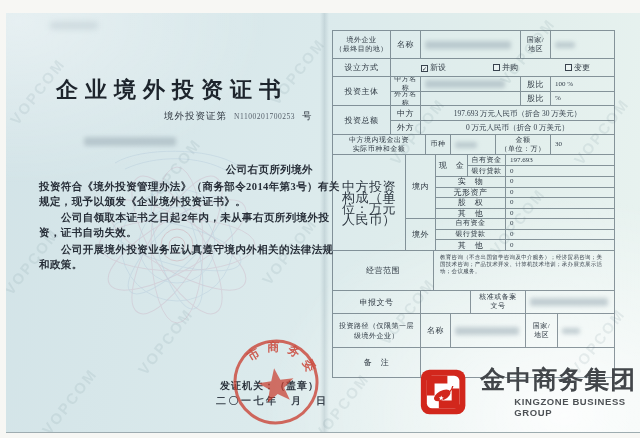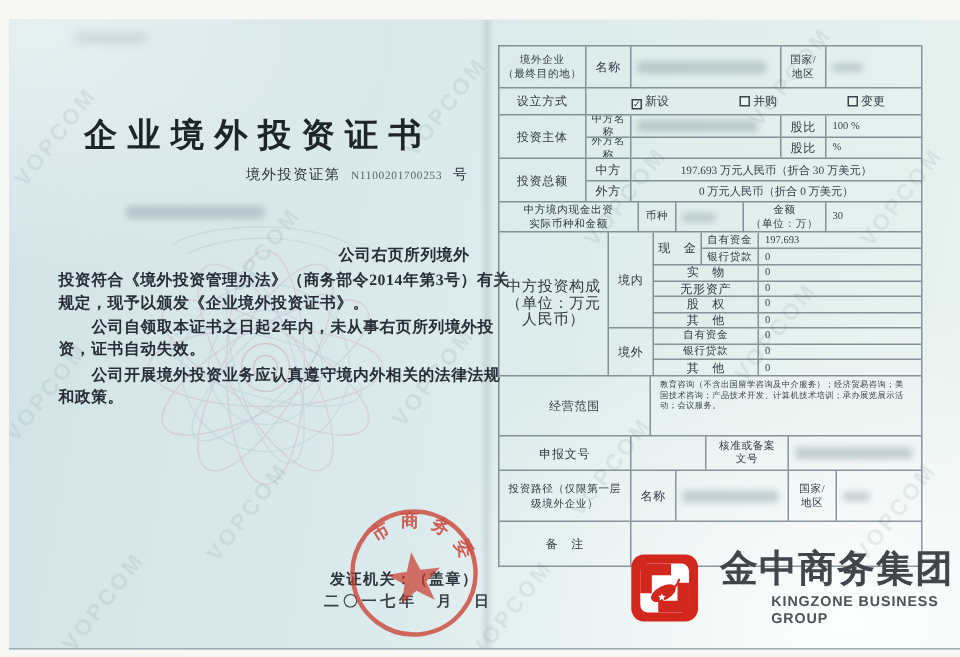--- a/index.html
+++ b/index.html
@@ -230,21 +230,21 @@
           <span class="rd" style="width:22px;height:6px"></span>
         </div>
       <div class="td lab two" style="width:55px;font-size:7px">
         <span>金额</span>
         <span>（单位：万）</span>
       </div>
       <div class="td val left flex1">30</div>
     </div>
 
     <div class="tr" style="flex:0 0 96px">
-      <div class="td lab" style="width:73px;font-size:10px;line-height:11px;padding:2px 4px">中方投资构成（单位：万元人民币）</div>
+      <div class="td lab" style="width:73px;font-size:13px;line-height:11px;padding:2px 4px">中方投资构成（单位：万元人民币）</div>
       <div class="td group flex1">
 
         <div class="tr" style="flex:0 0 64px">
           <div class="td lab" style="width:30px">境内</div>
           <div class="td group flex1">
             <div class="tr" style="flex:0 0 22px">
               <div class="td lab" style="width:32px">现　金</div>
               <div class="td group flex1">
                 <div class="tr" style="flex:1">
                   <div class="td lab" style="width:38px;font-size:7px">自有资金</div>

